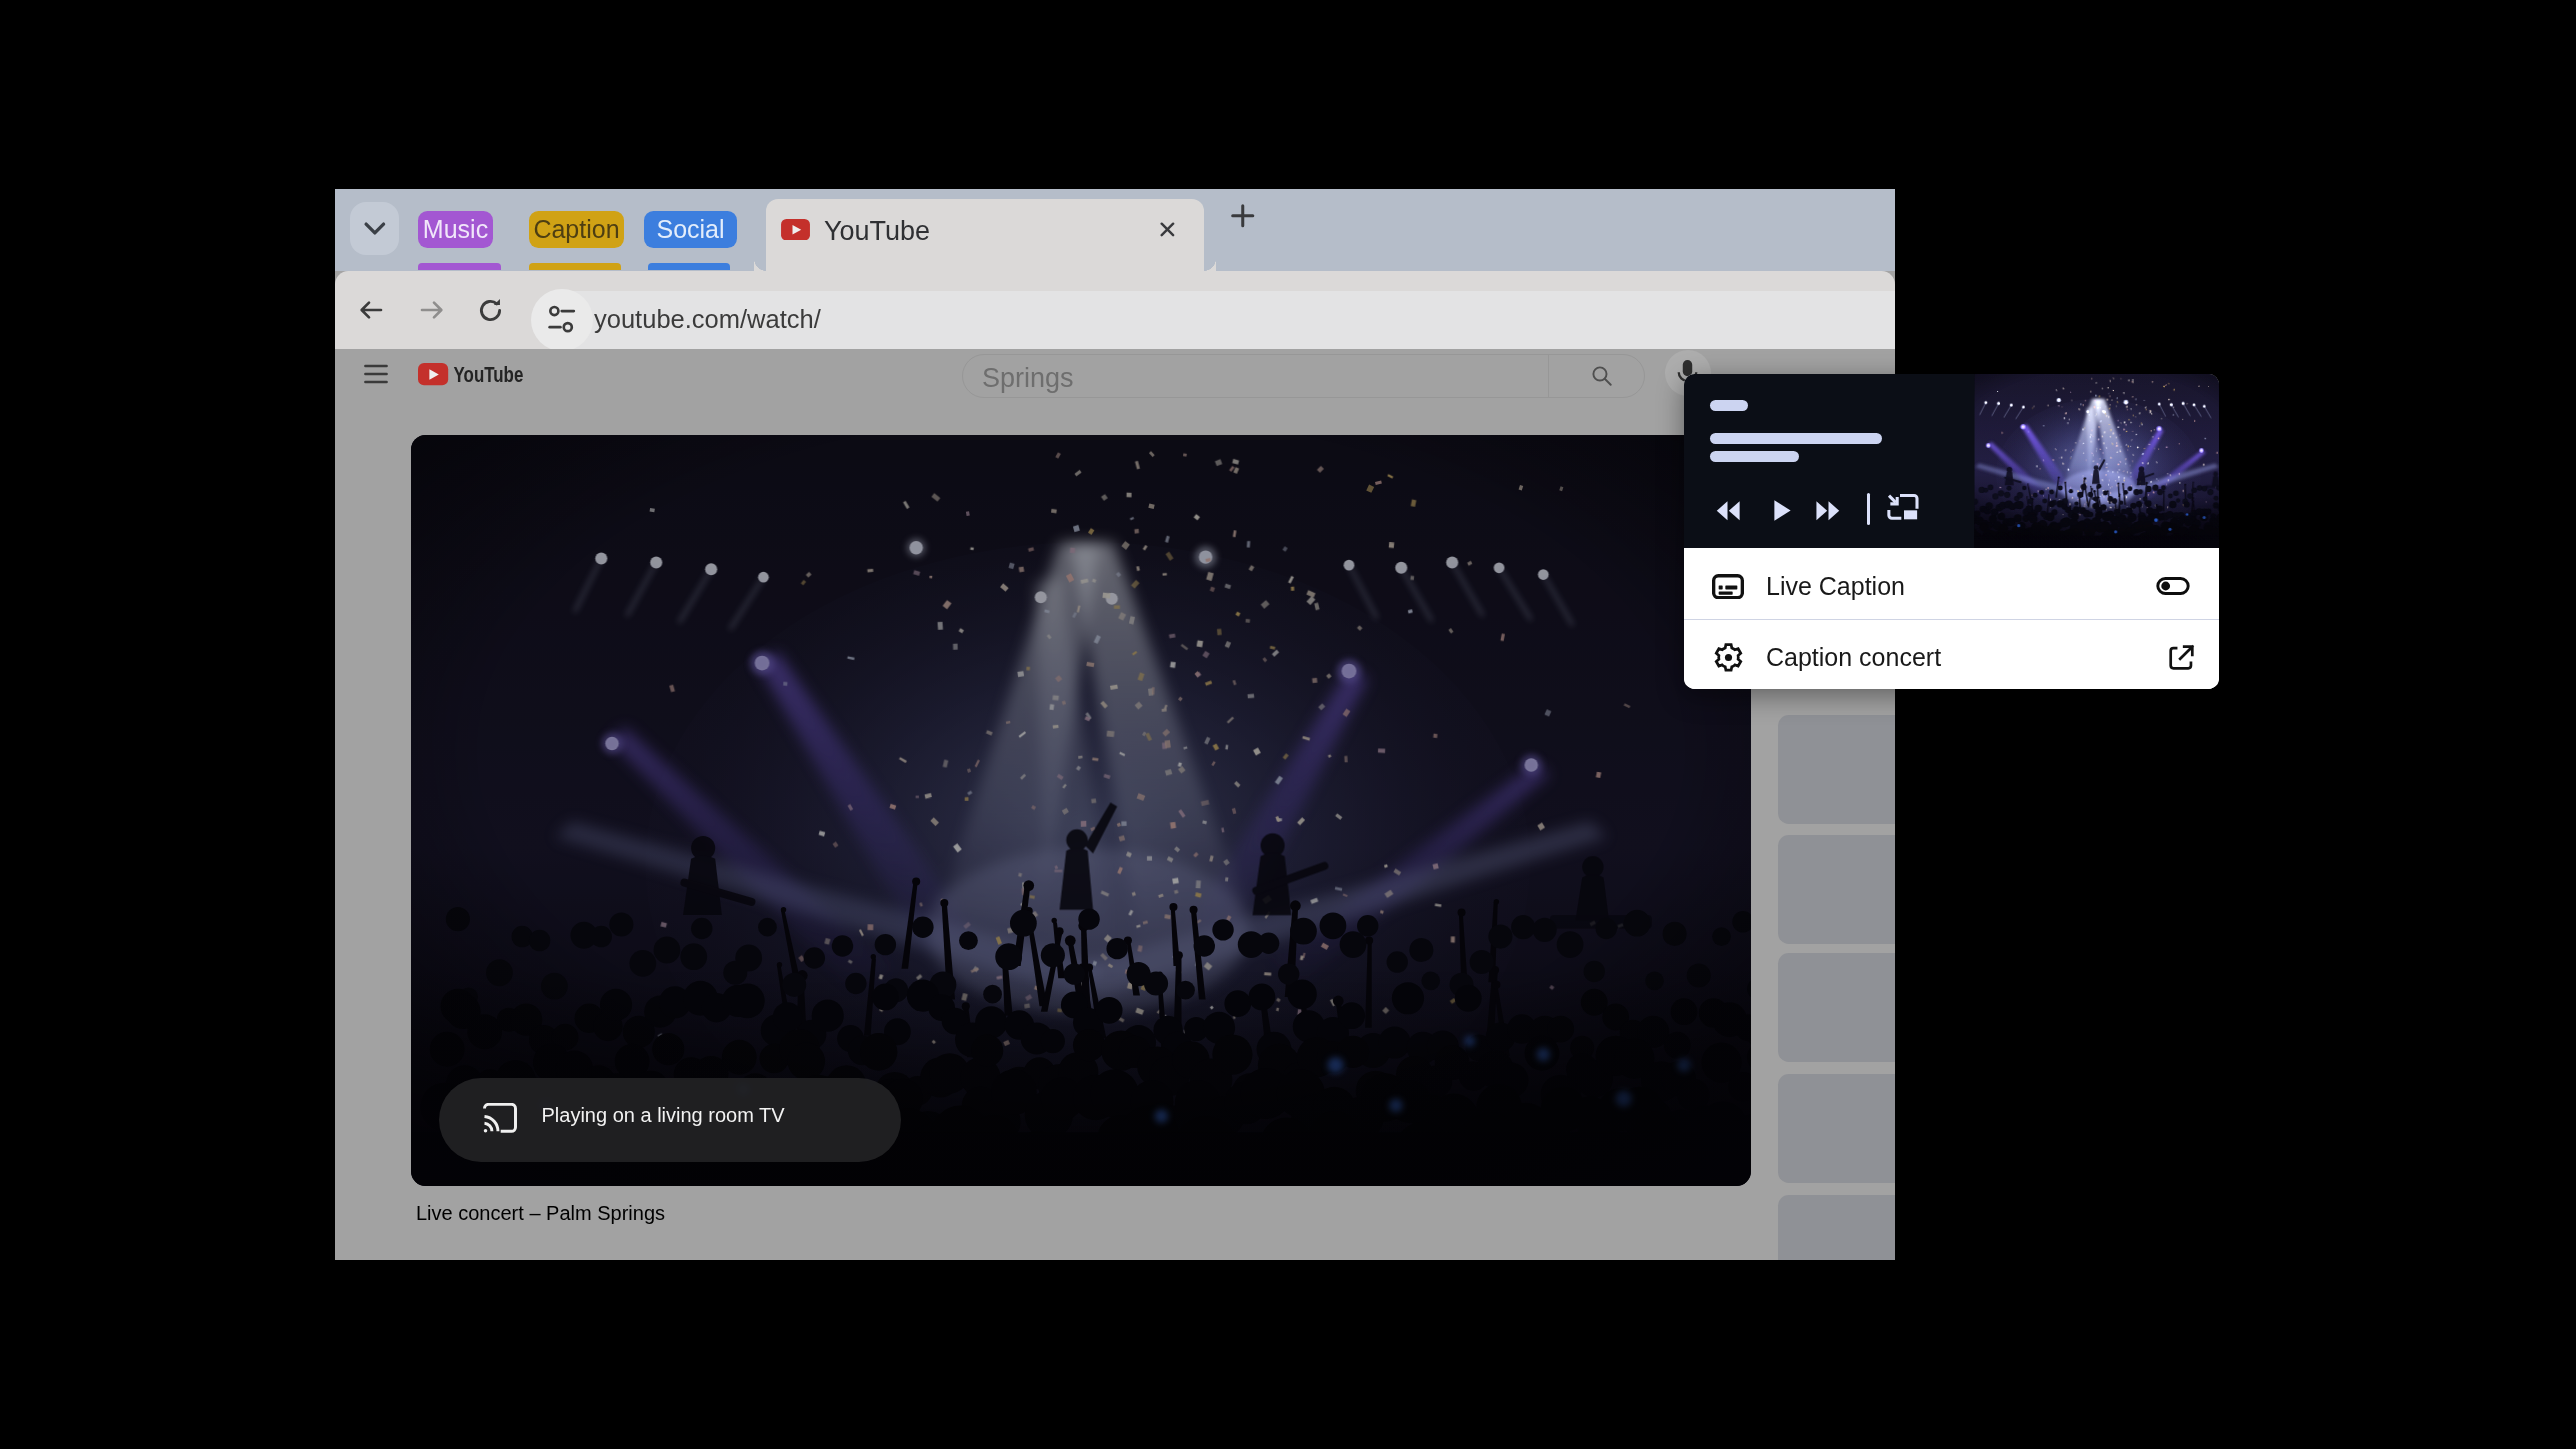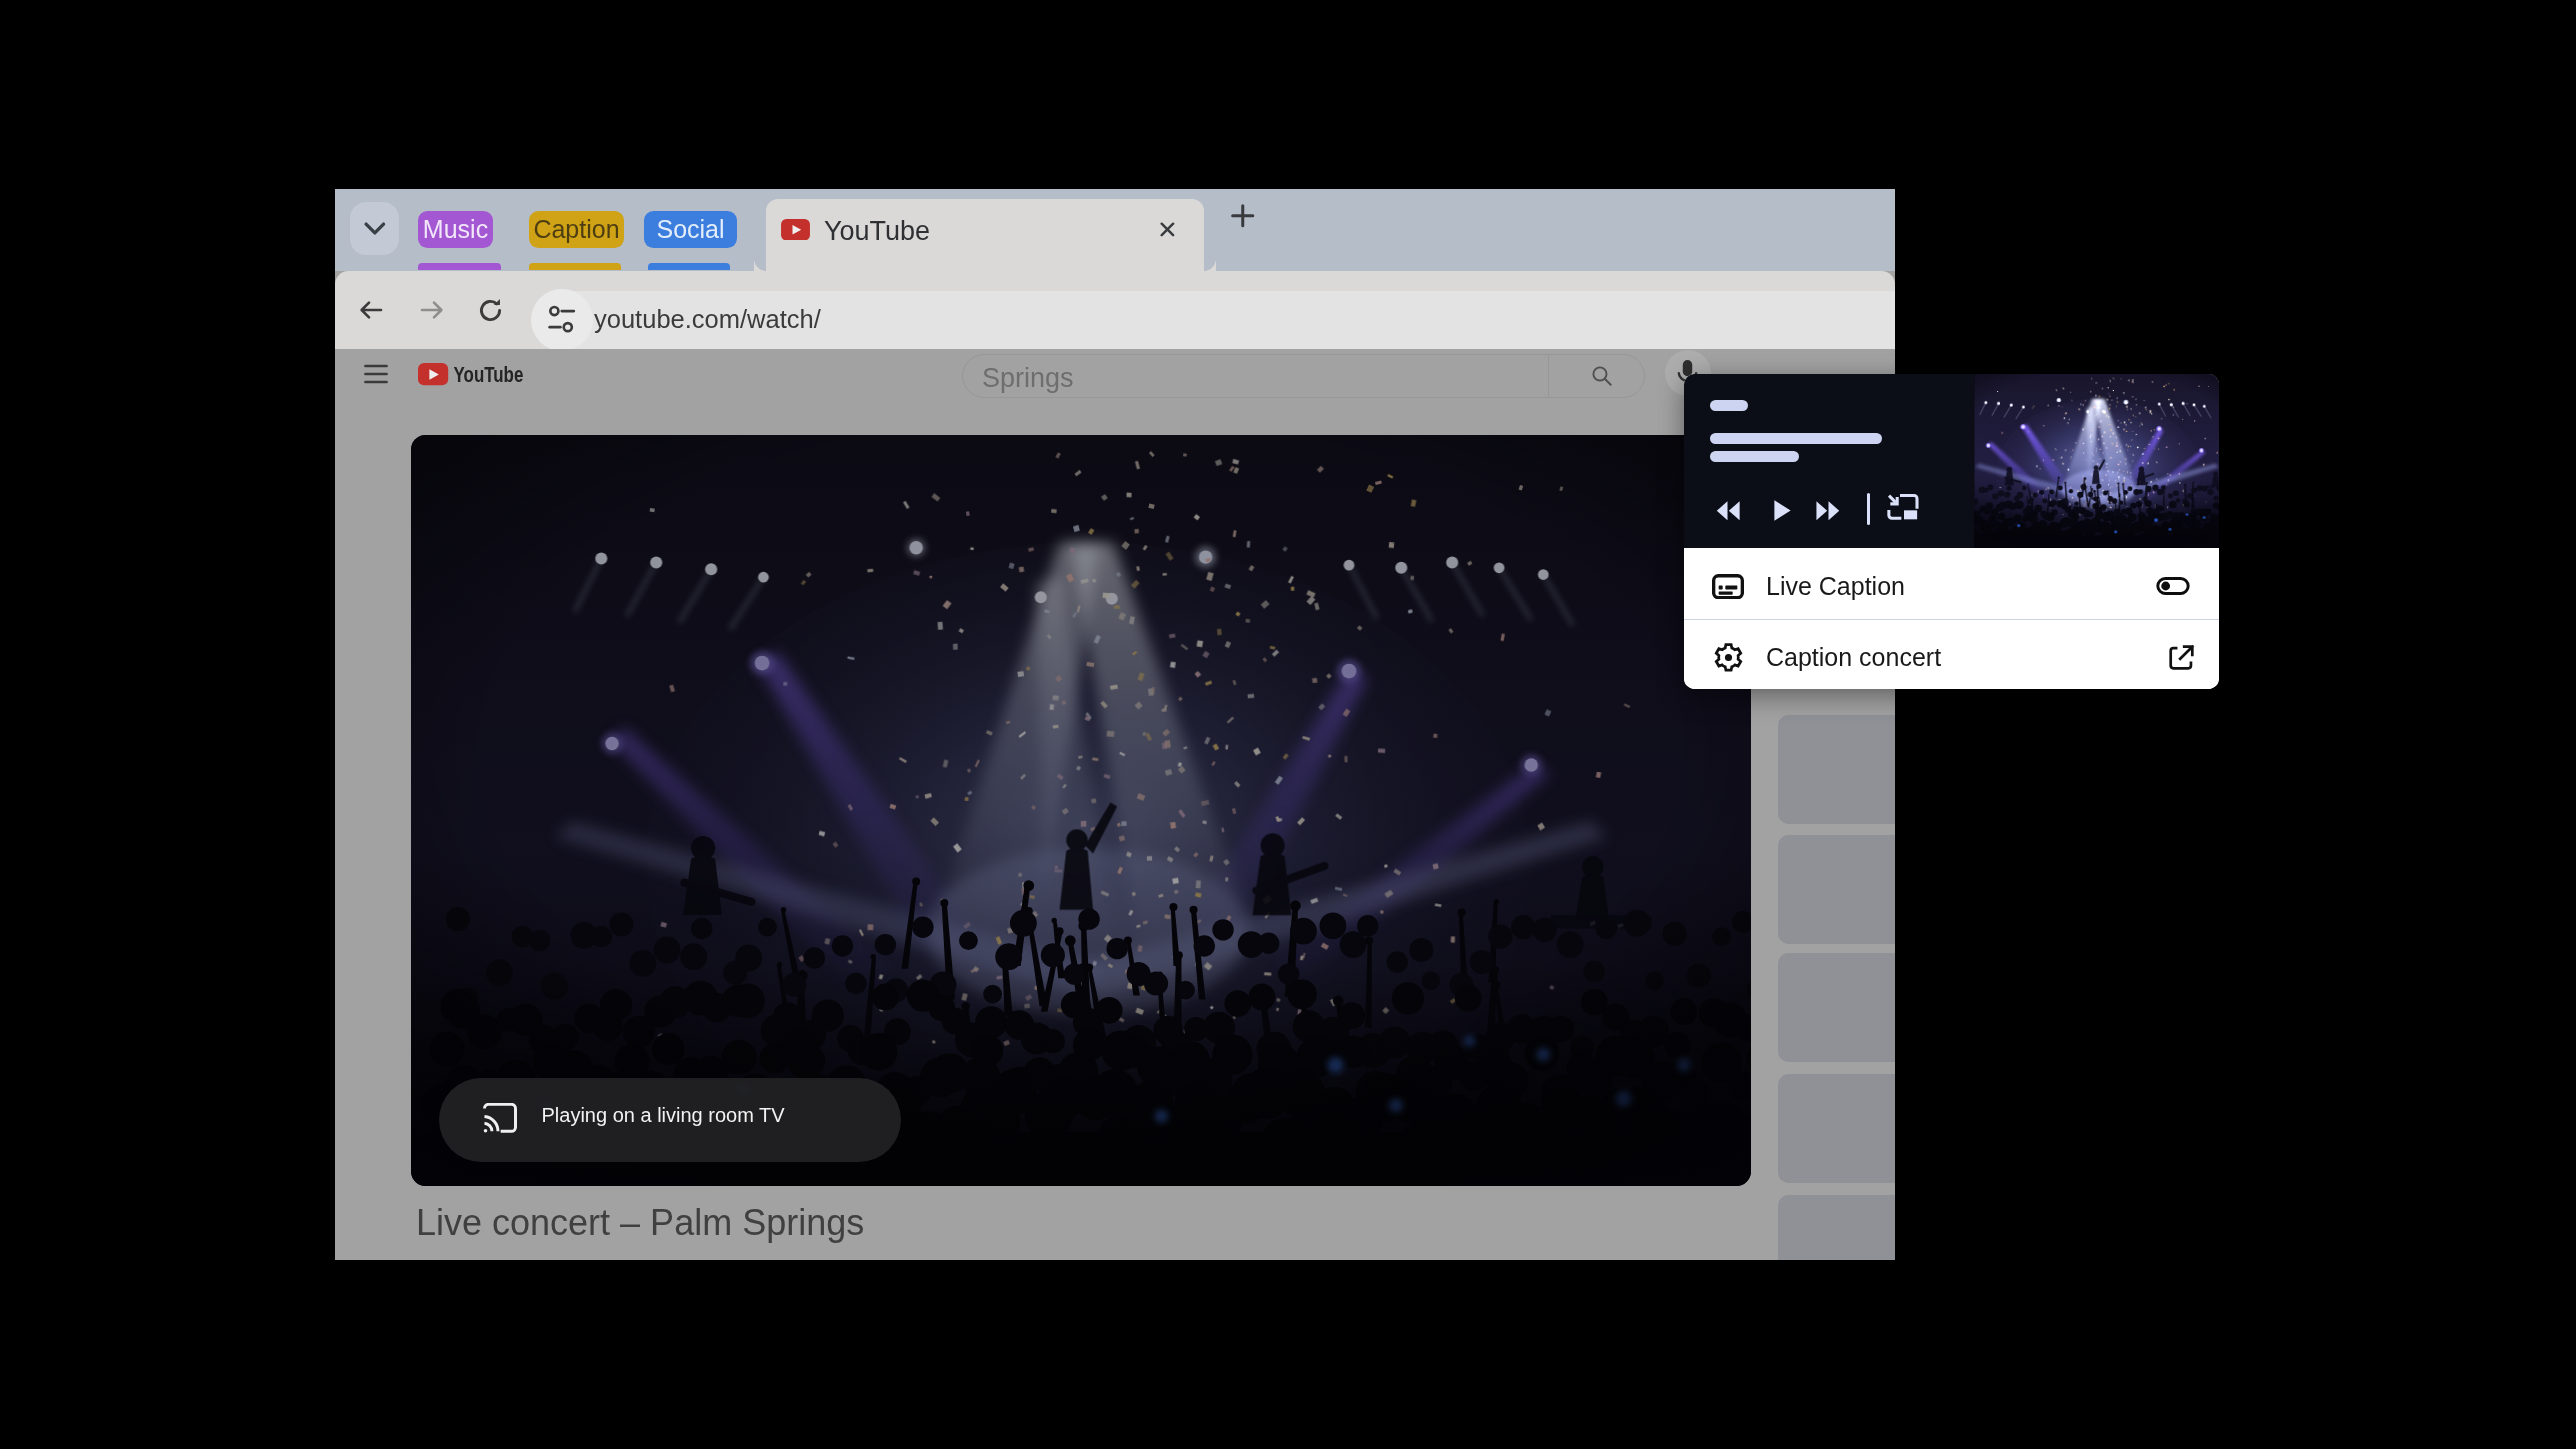--- a/index.html
+++ b/index.html
@@ -30,21 +30,21 @@
 #musicbtn{position:absolute;left:1755px;top:-4.7px;width:78px;height:78px;border-radius:50%;background:#f9f9fa;box-shadow:0 1.3px 5.4px rgba(0,0,0,.18)}
 
 #page{position:absolute;left:0;top:160px;width:100%;height:912px;background:#a2a2a2}
 #searchbar{position:absolute;left:627px;top:4.7px;width:683px;height:44px;border-radius:23px;border:1.3px solid #979797}
 #searchtext{position:absolute;left:19px;top:8px;font-size:27px;color:#6e6e6e}
 #miccirc{position:absolute;left:1330px;top:1.3px;width:46px;height:46px;border-radius:50%;background:#adadad}
 #video{position:absolute;left:76px;top:86px;width:1340px;height:751px;border-radius:14.8px;overflow:hidden;background:#0c0a16}
 #vscene{position:absolute;left:0;top:0;width:100%;height:100%;filter:brightness(.62) saturate(.98)}
 #castpill{position:absolute;left:27.5px;top:643px;width:462px;height:84px;border-radius:42px;background:rgba(33,33,36,.93);display:flex;align-items:center}
 #casttext{position:absolute;left:103px;top:25.5px;font-size:20px;color:#f2f2f2;white-space:nowrap}
-#vidtitle{position:absolute;left:81px;top:853px;font-size:36px;color:#404040}
+#vidtitle{position:absolute;left:81px;top:853px;font-size:20px;color:#000000}
 
 .thumb{position:absolute;left:1443px;width:191px;height:109px;border-radius:10.7px;background:#8f9196}
 .sline{position:absolute;left:1642px;height:12.7px;border-radius:6.7px;background:#9a9b9f}
 
 #popup{position:absolute;left:1684px;top:374px;width:535px;height:315px;border-radius:10.7px;background:#fff;box-shadow:0 6.7px 27px rgba(0,0,0,.4);overflow:hidden}
 #pdark{position:absolute;left:0;top:0;width:100%;height:174px;background:#0b0e16}
 #part{position:absolute;left:290px;top:0;width:246px;height:174px;overflow:hidden;filter:brightness(1.28) saturate(1.18)}
 .skel{position:absolute;background:#ccd4f1;border-radius:6px}
 #prow1{position:absolute;left:0;top:174px;width:100%;height:70px;background:#fff}
 #prow2{position:absolute;left:0;top:246px;width:100%;height:69px;background:#fff}

